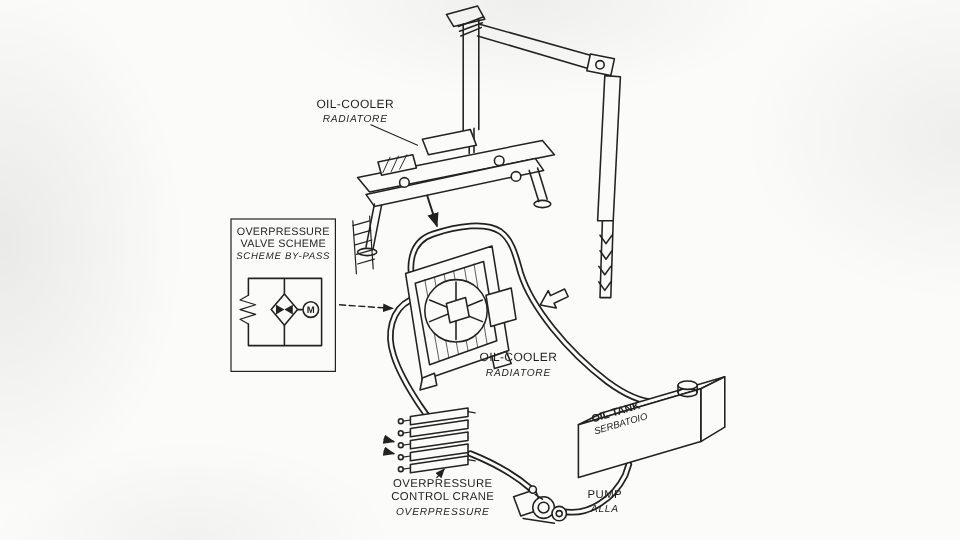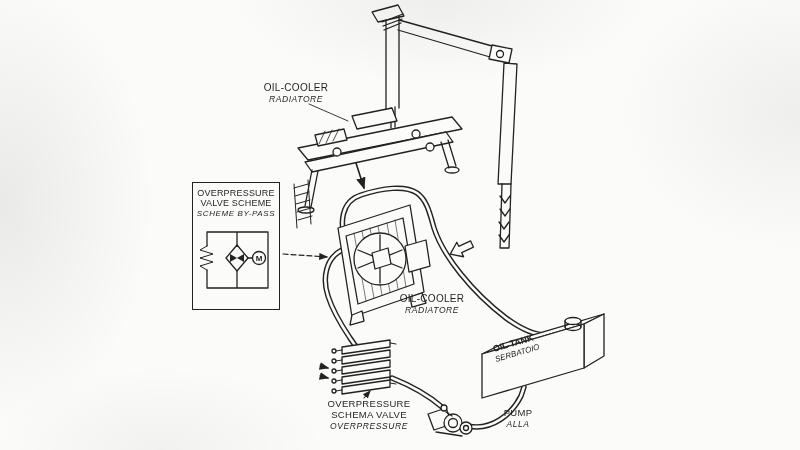--- a/index.html
+++ b/index.html
@@ -189,22 +189,22 @@
   </div>
 
   <div class="label" style="left:390px;top:293px;width:84px;">
     <div class="l-en">OIL-COOLER</div>
     <div class="l-it">RADIATORE</div>
   </div>
 
 
   <div class="label" style="left:324px;top:399px;width:90px;">
     <div class="l-en sm">OVERPRESSURE</div>
-    <div class="l-en sm">SCHEMA VALVE</div>
+    <div class="l-en sm">CONTROL CRANE</div>
     <div class="l-it">OVERPRESSURE</div>
   </div>
 
-  <div class="label" style="left:492px;top:408px;width:52px;">
+  <div class="label" style="left:478px;top:408px;width:52px;">
     <div class="l-en sm">PUMP</div>
     <div class="l-it">ALLA</div>
   </div>
 
 </div>
 
 </body></html>

